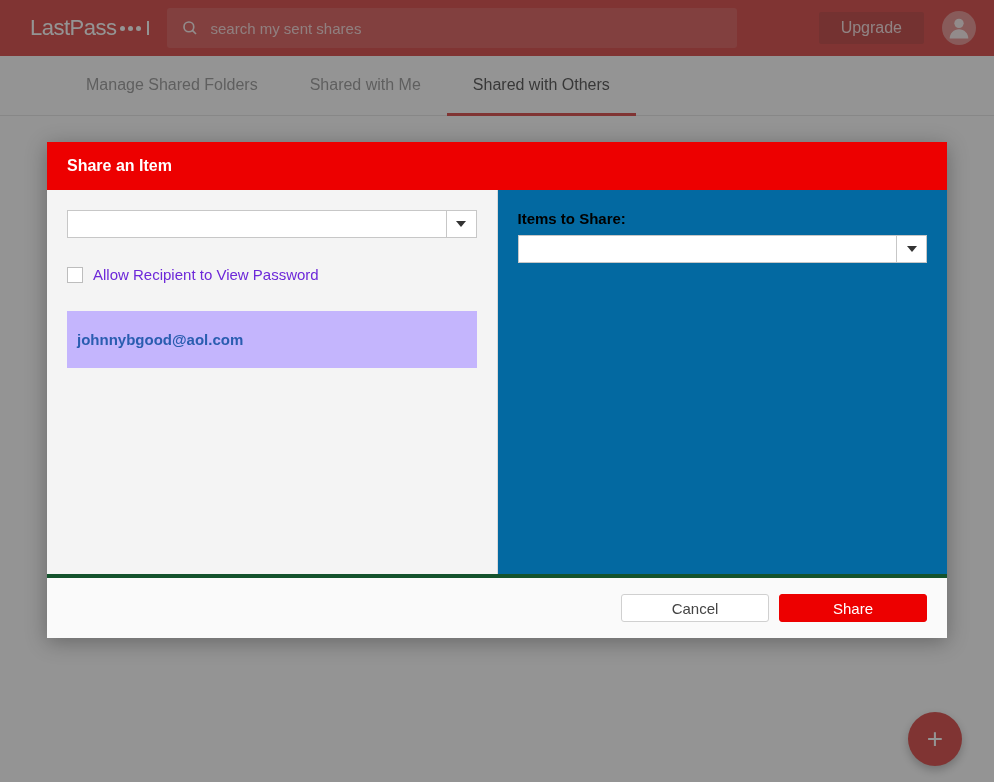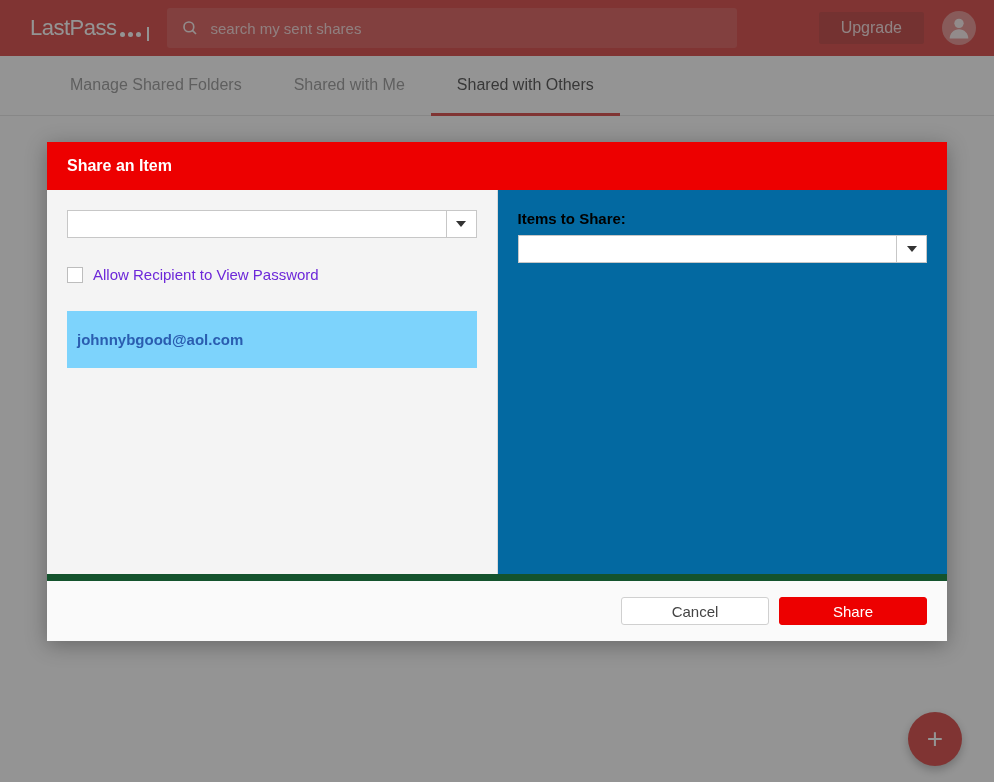--- a/index.html
+++ b/index.html
@@ -18,21 +18,21 @@
       align-items: center;
       padding: 0 18px 0 30px;
       gap: 18px;
     }
     .logo {
       color: #fff;
       font-size: 22px;
       font-weight: 500;
       letter-spacing: -0.5px;
       display: flex;
-      align-items: flex-end;
+      align-items: center;
     }
     .logo-dots {
       display: inline-flex;
       align-items: center;
       margin-left: 3px;
       gap: 3px;
     }
     .logo-dot {
       width: 5px; height: 5px; border-radius: 50%; background: #fff;
     }
@@ -74,21 +74,21 @@
       width: 34px; height: 34px; border-radius: 50%;
       background: rgba(255,255,255,0.4);
       display: flex; align-items: center; justify-content: center;
     }
     .tabsbar {
       height: 60px;
       background: #fff;
       border-bottom: 1px solid #e3e3e3;
       display: flex;
       align-items: stretch;
-      padding-left: 44px;
+      padding-left: 60px;
       gap: 0;
     }
     .tab {
       padding: 0 26px;
       display: flex;
       align-items: center;
       color: #8a8a8a;
       font-size: 16px;
       border-bottom: 3px solid transparent;
       cursor: pointer;
@@ -192,29 +192,29 @@
       color: #6d28d9;
     }
     .checkbox {
       width: 16px; height: 16px;
       border: 1px solid #bdbdbd;
       background: #fff;
       cursor: pointer;
     }
     .suggest {
       margin-top: 28px;
-      background: #7dd3fc;
+      background: #c4b5fd;
       padding: 20px 10px;
       font-size: 15px;
       color: #2a5db0;
       font-weight: 600;
       cursor: pointer;
     }
     .modal-footer {
-      border-top: 7px solid #14532d;
+      border-top: 4px solid #14532d;
       padding: 16px 20px;
       display: flex;
       justify-content: flex-end;
       gap: 10px;
       background: #fafafa;
     }
     .btn {
       width: 148px;
       height: 28px;
       border-radius: 3px;

